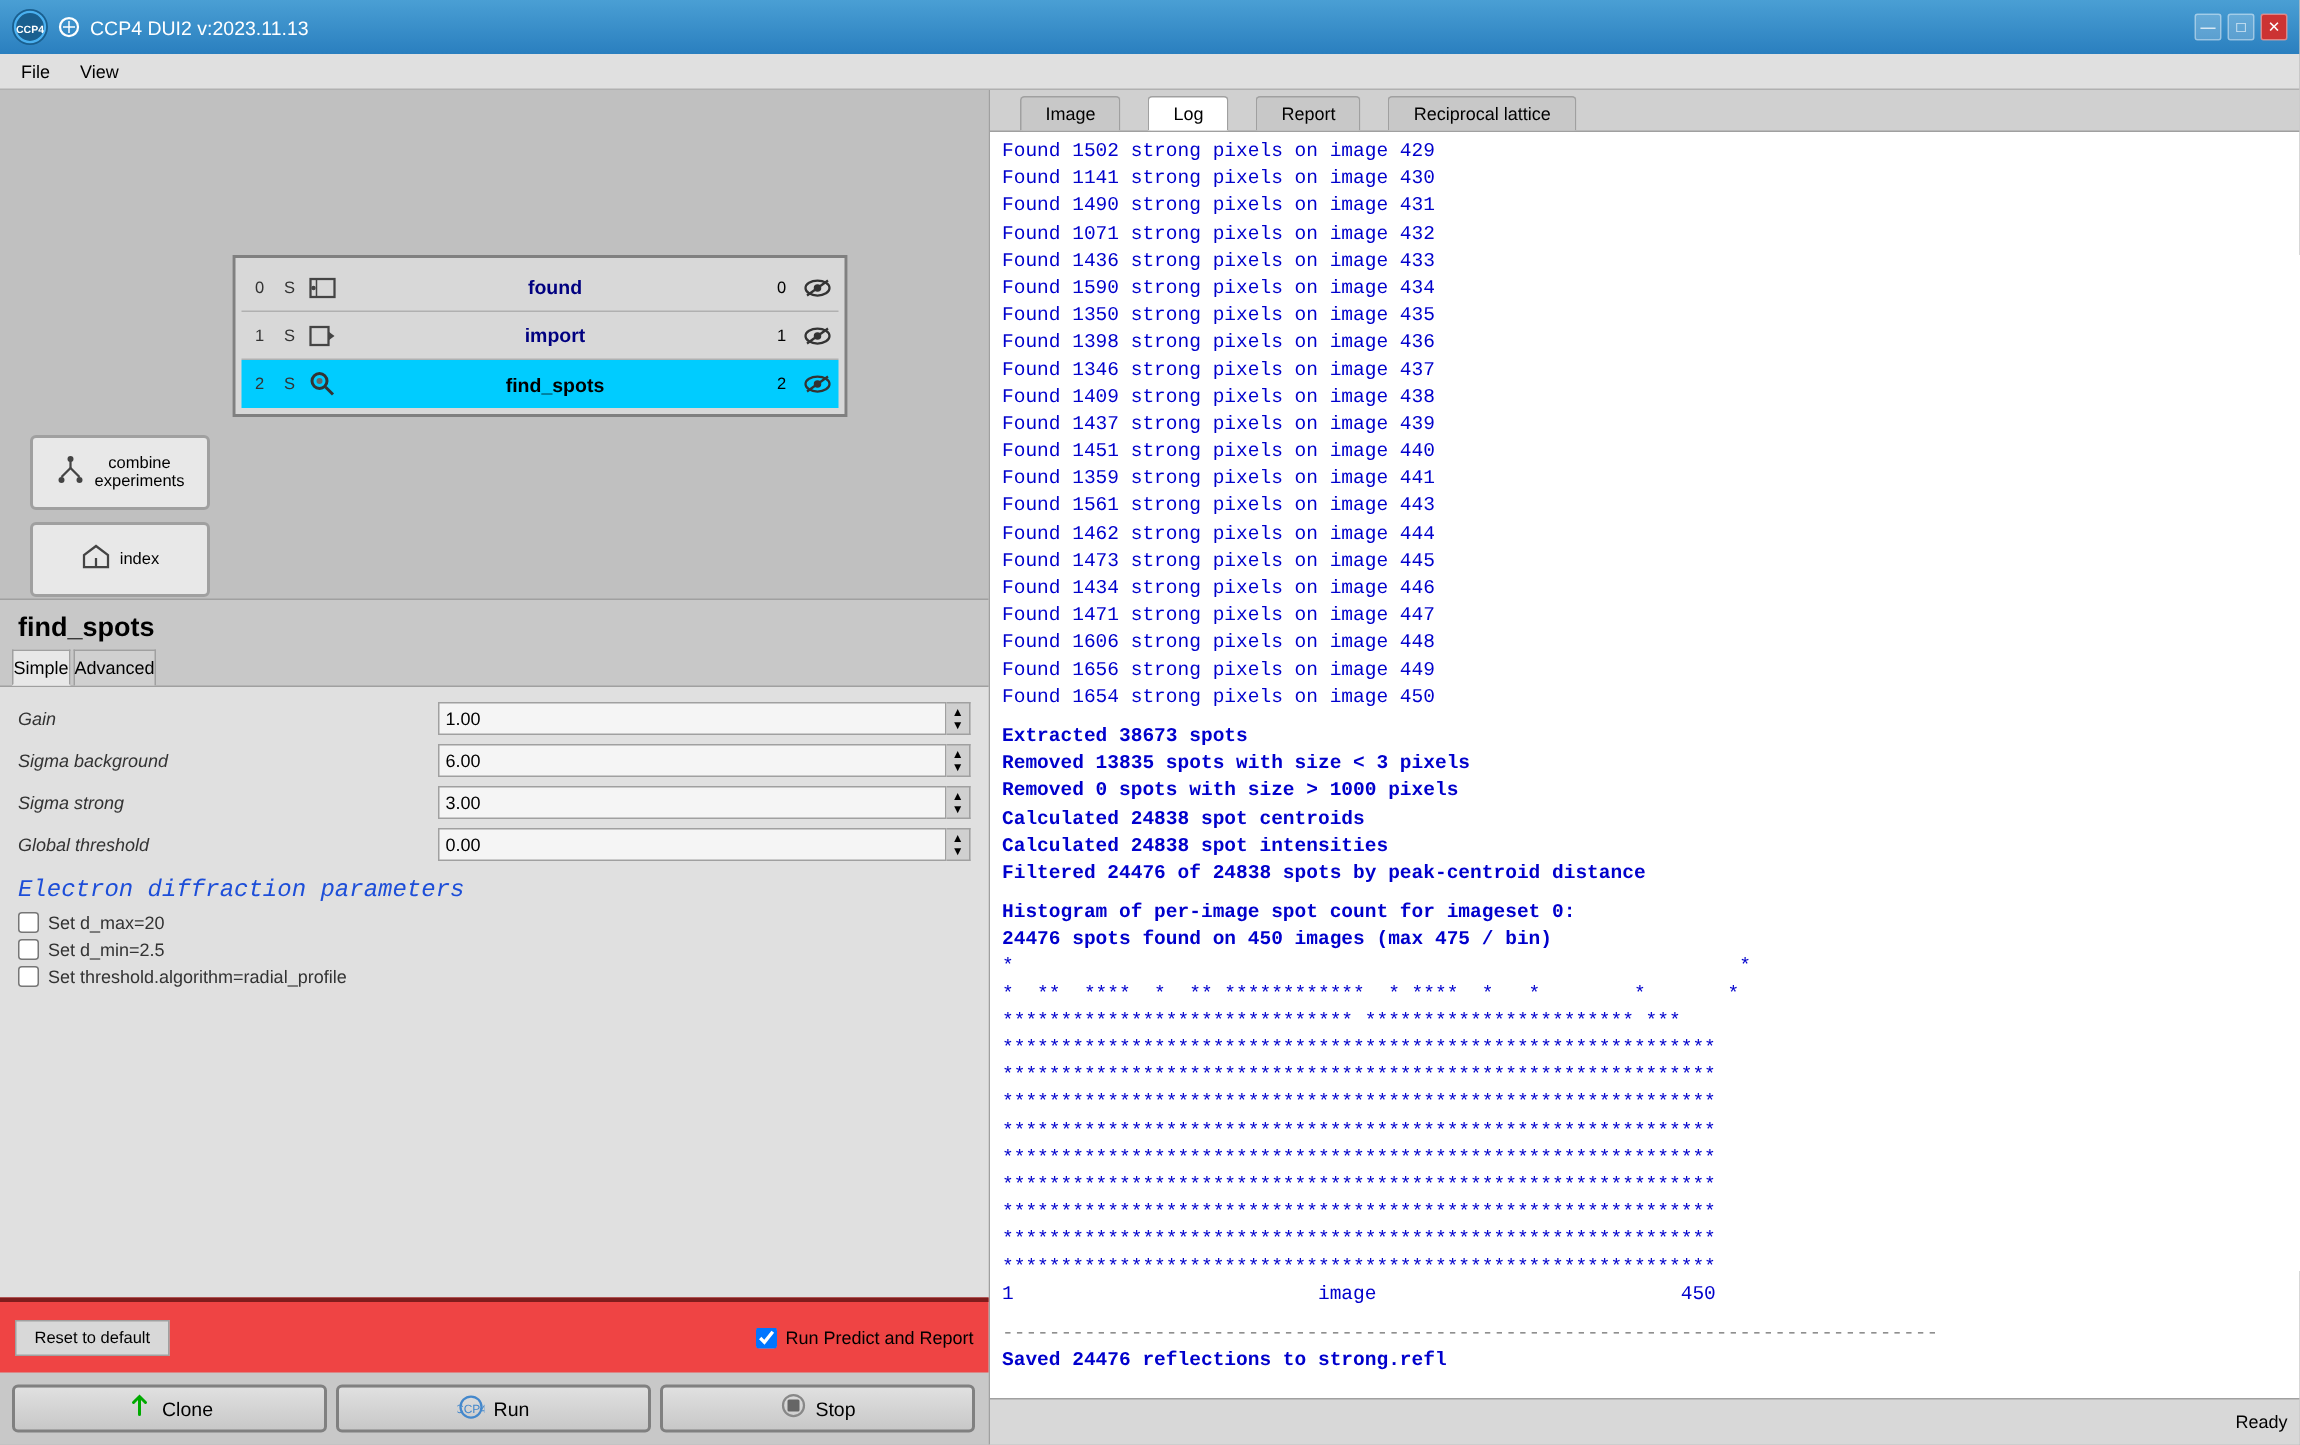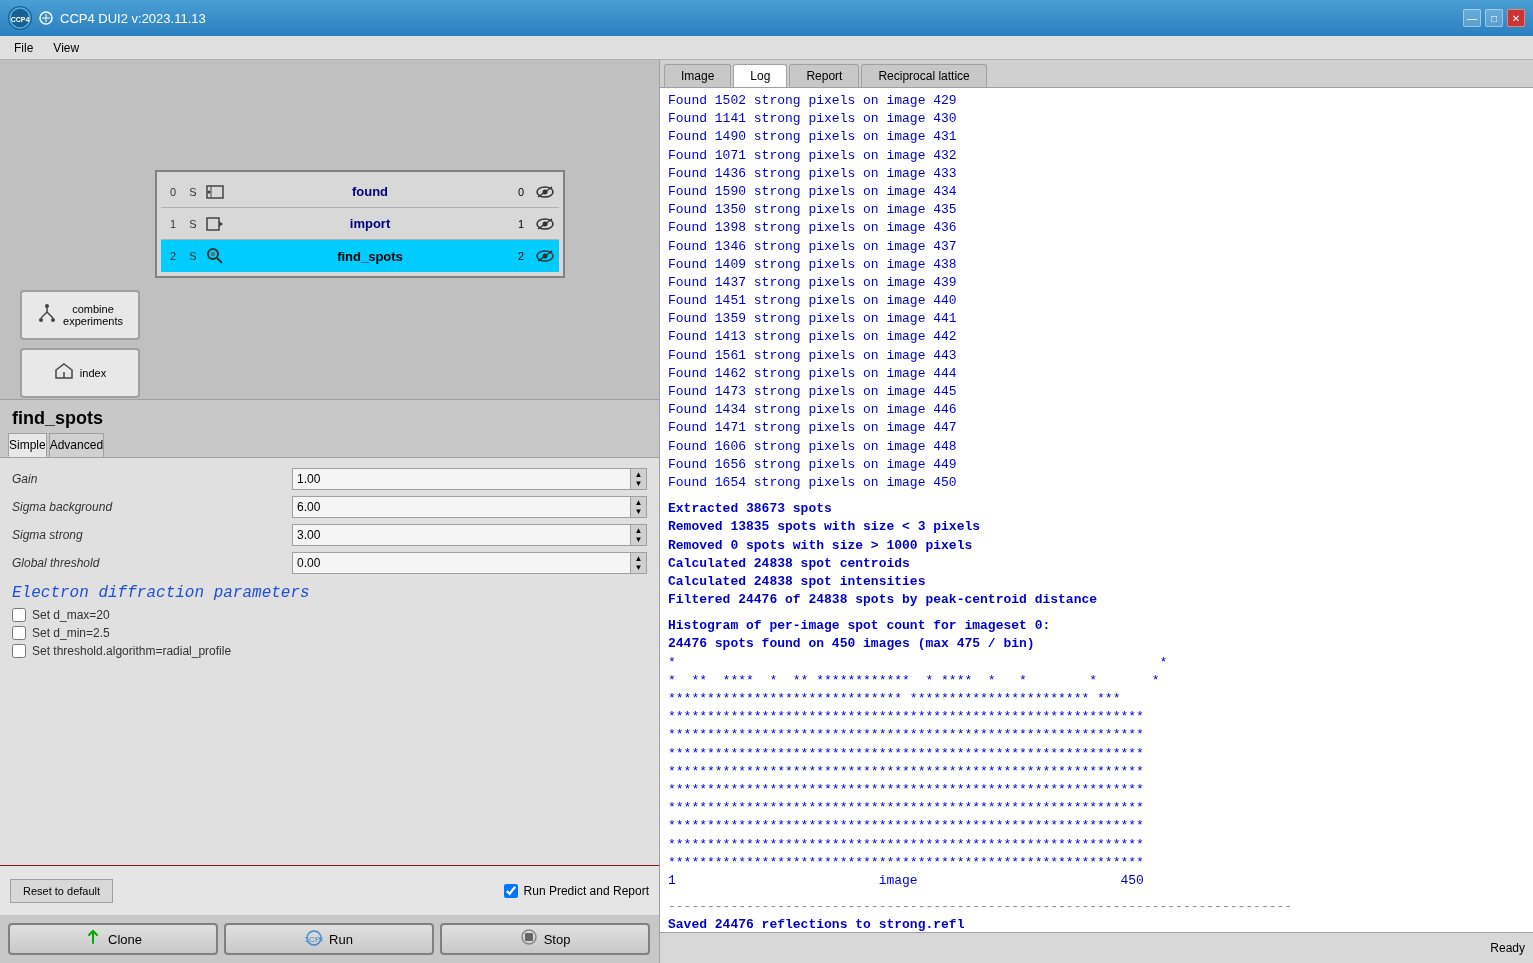--- a/index.html
+++ b/index.html
@@ -285,22 +285,22 @@
       height: 14px;
     }
     .checkbox-label {
       font-size: 12px;
       color: #333;
     }
 
     
     .bottom-bar {
       height: 50px;
-      background: #e5e5e5;
-      border-top: 1px solid #7f1d1d;
+      background: #ef4444;
+      border-top: 3px solid #7f1d1d;
       display: flex;
       align-items: center;
       justify-content: space-between;
       padding: 0 10px;
     }
     .run-predict-wrap {
       display: flex;
       align-items: center;
       gap: 6px;
     }
@@ -348,20 +348,21 @@
     }
     .right-tab {
       padding: 4px 16px;
       cursor: pointer;
       font-size: 12px;
       background: #c8c8c8;
       border: 1px solid #a0a0a0;
       border-bottom: none;
       margin-right: 2px;
       border-radius: 3px 3px 0 0;
+      margin-left: 16px;
     }
     .right-tab.active {
       background: white;
     }
 
     
     .log-area {
       flex: 1;
       background: white;
       overflow-y: scroll;
@@ -665,21 +666,20 @@
         <div class="log-line">Found 1071 strong pixels on image 432</div>
         <div class="log-line">Found 1436 strong pixels on image 433</div>
         <div class="log-line">Found 1590 strong pixels on image 434</div>
         <div class="log-line">Found 1350 strong pixels on image 435</div>
         <div class="log-line">Found 1398 strong pixels on image 436</div>
         <div class="log-line">Found 1346 strong pixels on image 437</div>
         <div class="log-line">Found 1409 strong pixels on image 438</div>
         <div class="log-line">Found 1437 strong pixels on image 439</div>
         <div class="log-line">Found 1451 strong pixels on image 440</div>
         <div class="log-line">Found 1359 strong pixels on image 441</div>
-        <div class="log-line">Found 1413 strong pixels on image 442</div>
         <div class="log-line">Found 1561 strong pixels on image 443</div>
         <div class="log-line">Found 1462 strong pixels on image 444</div>
         <div class="log-line">Found 1473 strong pixels on image 445</div>
         <div class="log-line">Found 1434 strong pixels on image 446</div>
         <div class="log-line">Found 1471 strong pixels on image 447</div>
         <div class="log-line">Found 1606 strong pixels on image 448</div>
         <div class="log-line">Found 1656 strong pixels on image 449</div>
         <div class="log-line">Found 1654 strong pixels on image 450</div>
         <div class="log-line" style="height: 8px;">&nbsp;</div>
         <div class="log-line bold" style="font-weight: bold;">Extracted 38673 spots</div>

